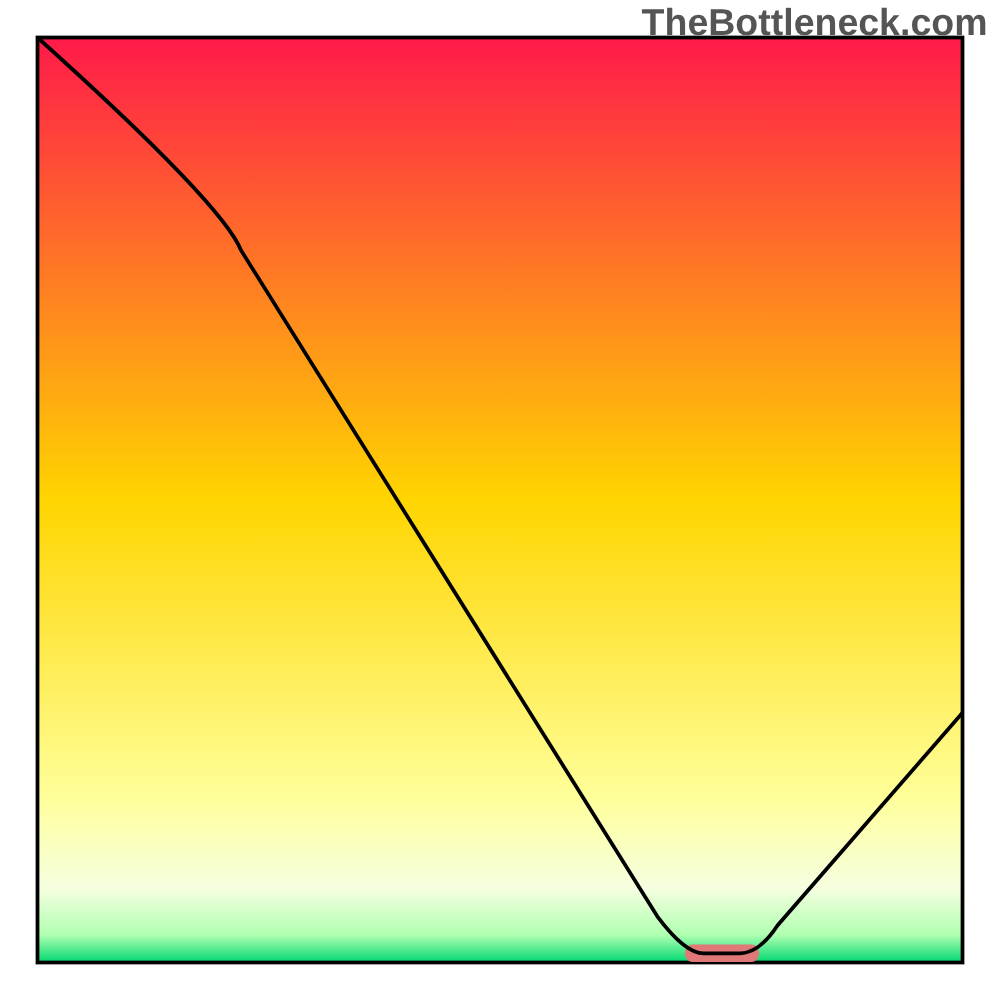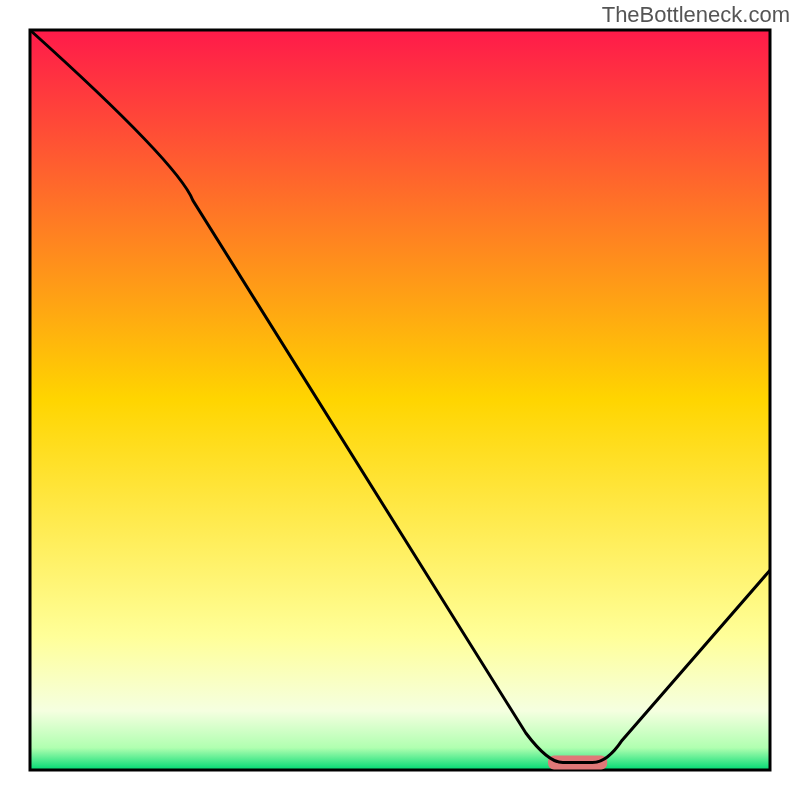--- a/index.html
+++ b/index.html
@@ -13,22 +13,22 @@
   .container {
     width: 800px;
     height: 800px;
     position: relative;
   }
   .watermark {
     position: absolute;
     top: 2px;
     right: 10px;
     color: #555;
-    font-size: 22px;
-    font-weight: normal;
+    font-size: 30px;
+    font-weight: bold;
     z-index: 10;
     margin-left: 31px;
   }
   svg {
     display: block;
   }
 </style>
 </head>
 <body>
 

